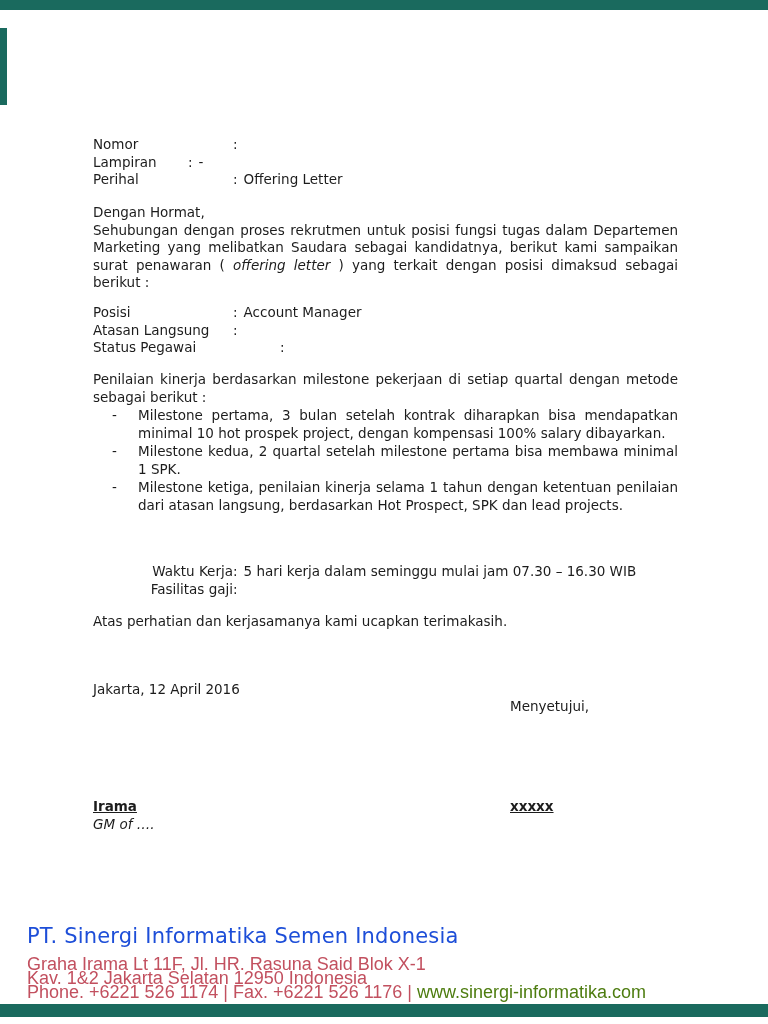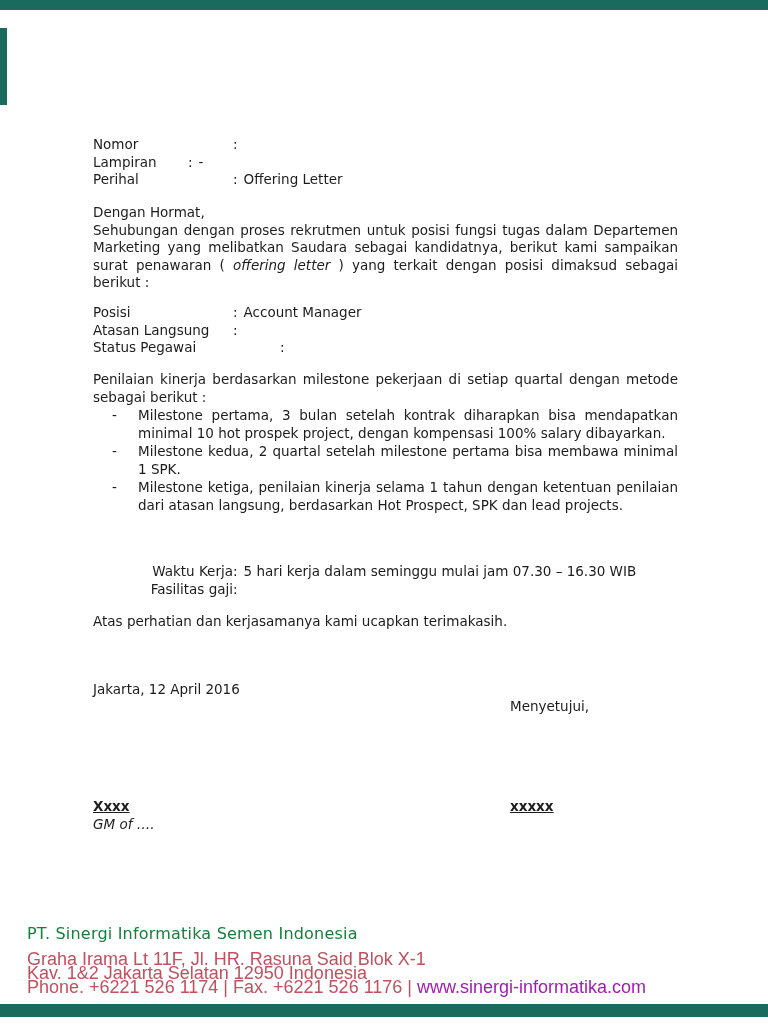--- a/index.html
+++ b/index.html
@@ -36,25 +36,25 @@
 
   .milestones { list-style:none; margin-left:19px; }
   .milestones li { position:relative; padding-left:26px; text-align:justify; line-height:18px; }
   .li-marker { position:absolute; left:0; top:0; }
 
   .sig-name { font-weight:bold; text-decoration:underline; }
   .sig-title { font-style:italic; }
 
   
   .footer-company {
-    font-size:16px; color:#15803d; letter-spacing:0.2px;
+    font-size:21px; color:#1d4ed8; letter-spacing:0.2px;
   }
   .footer-line { font-size:18px; line-height:14px; color:#c2505f; font-family:"Liberation Sans", sans-serif; }
   .footer-sep { color:#c2505f; margin:0 5px; }
-  .footer-web { color:#a21caf; }
+  .footer-web { color:#4d7c0f; }
 </style>
 </head>
 <body>
 
 <div class="page">
 
   <div class="bar bar-top"></div>
   <div class="bar bar-left"></div>
   <div class="bar bar-bottom"></div>
 
@@ -120,21 +120,21 @@
       <span class="fvalue"></span>
     </div>
   </div>
 
   <div class="abs content body-text" style="top:613px;">Atas perhatian dan kerjasamanya kami ucapkan terimakasih.</div>
 
   <div class="abs body-text" style="left:93px; top:681px;">Jakarta, 12 April 2016</div>
   <div class="abs body-text" style="left:510px; top:698px;">Menyetujui,</div>
 
   <div class="abs body-text" style="left:93px; top:798px;">
-    <div class="sig-name">Xxxx</div>
+    <div class="sig-name">Irama</div>
     <div class="sig-title">GM of ….</div>
   </div>
   <div class="abs body-text sig-name" style="left:510px; top:798px;">xxxxx</div>
 
   <div class="abs" style="left:27px; top:924px;">
     <div class="footer-company">PT. Sinergi Informatika Semen Indonesia</div>
     <div style="height:9px;"></div>
     <div class="footer-line">Graha Irama Lt 11F, Jl. HR. Rasuna Said Blok X-1</div>
     <div class="footer-line">Kav. 1&amp;2 Jakarta Selatan 12950 Indonesia</div>
     <div class="footer-line">

